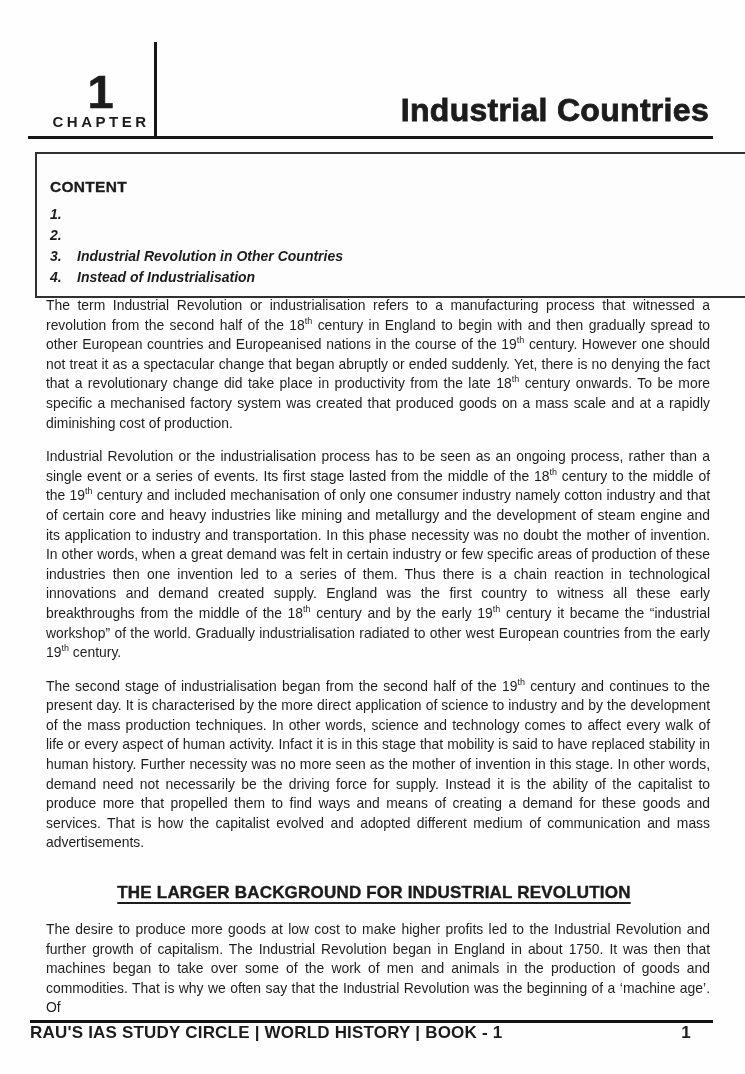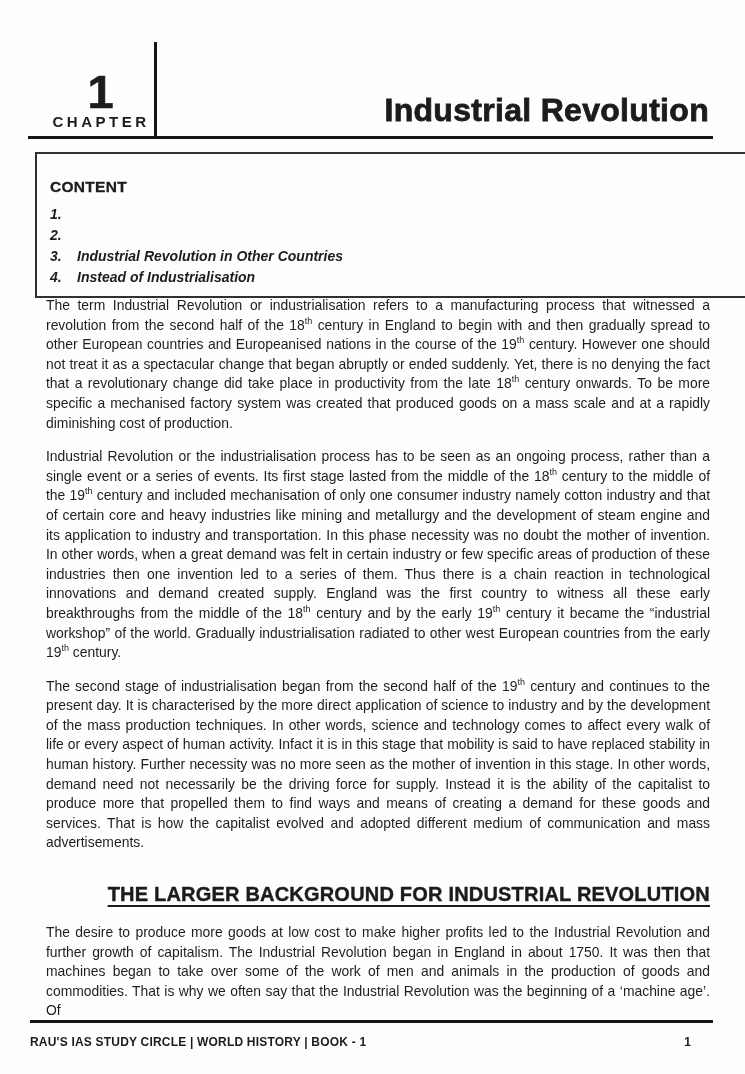--- a/index.html
+++ b/index.html
@@ -62,48 +62,48 @@
 
   
   .body-text { position: absolute; top: 296px; left: 38px; width: 672px; }
   .body-text p {
     margin: 0 0 14px 8px; font-size: 13.9px; line-height: 19.6px;
     text-align: justify; color: #1e1e1e;
   }
   sup { font-size: 9px; line-height: 0; vertical-align: super; }
 
   .section-heading {
-    margin: 30px 0 17px 0; text-align: right;
-    font-size: 20px; font-weight: 800; letter-spacing: 0.2px;
+    margin: 30px 0 17px 0; text-align: center;
+    font-size: 17px; font-weight: 800; letter-spacing: 0.2px;
     text-decoration: underline; text-decoration-thickness: 2px;
     text-underline-offset: 4px;
     -webkit-text-stroke: 0.4px currentColor;
   }
 
   
   .footer {
     position: absolute; left: 30px; top: 1020px; width: 683px;
-    border-top: 3px solid #141414; padding-top: 12px;
+    border-top: 3px solid #141414; padding-top: 0;
     display: flex; justify-content: space-between; align-items: flex-start;
-    font-size: 12px; font-weight: 700; letter-spacing: 0.2px;
+    font-size: 17px; font-weight: 700; letter-spacing: 0.2px;
   }
   .footer .page-number { padding-right: 22px; }
 </style>
 </head>
 <body>
 
 <div class="page">
 
   <div class="chapter-header">
     <div class="chapter-block">
       <div class="chapter-number">1</div>
       <div class="chapter-label">CHAPTER</div>
     </div>
     <div class="chapter-divider"></div>
-    <div class="page-title">Industrial Revolution</div>
+    <div class="page-title">Industrial Countries</div>
   </div>
 
   <div class="content-box">
     <div class="content-title">CONTENT</div>
     <ul class="content-list">
       <li class="content-item">
         <span class="num">1.</span>
       </li>
       <li class="content-item">
         <span class="num">2.</span>

